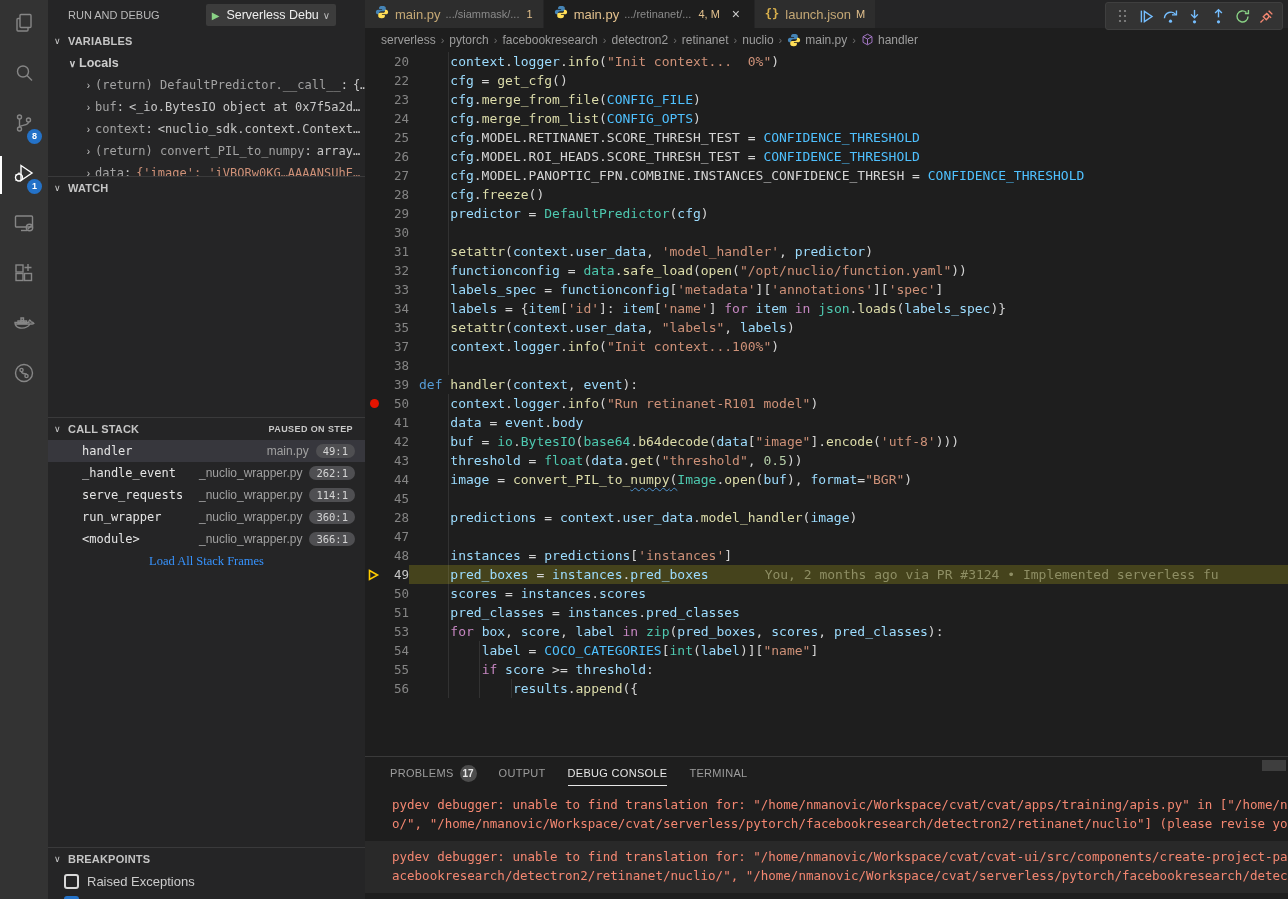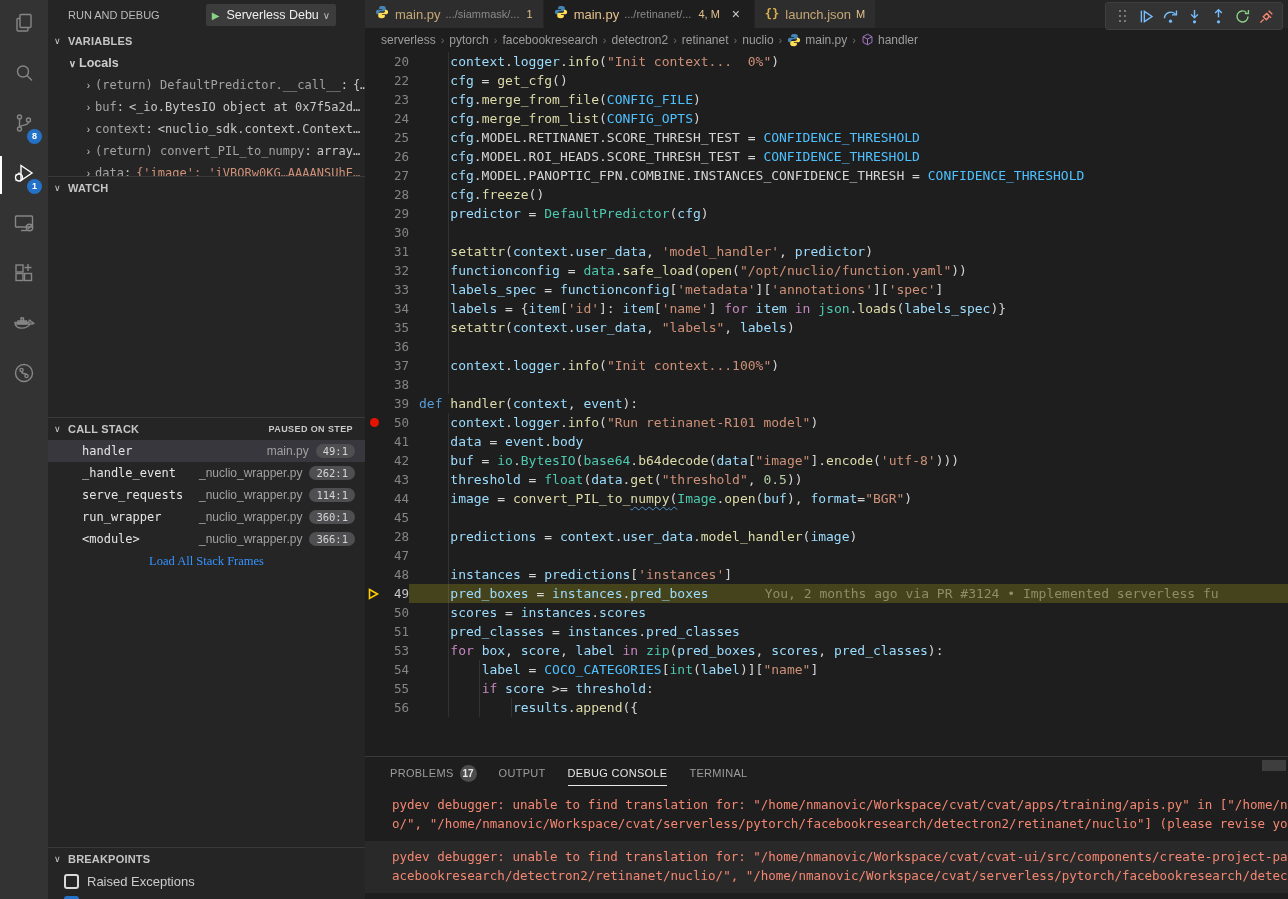--- a/index.html
+++ b/index.html
@@ -519,28 +519,20 @@
         <div class="ln-row">
           <div class="ln-glyph"></div>
           <div class="ln-num">35</div>
           <div class="codewrap">
             <span class="guide" style="left: 39.2px;"></span>
             <span class="code"><span class="pln">    </span><span class="fn">setattr</span><span class="pln">(</span><span class="v">context</span><span class="pln">.</span><span class="v">user_data</span><span class="pln">, </span><span class="st">"labels"</span><span class="pln">, </span><span class="v">labels</span><span class="pln">)</span></span>
           </div>
         </div>
         <div class="ln-row">
           <div class="ln-glyph"></div>
-          <div class="ln-num">36</div>
-          <div class="codewrap">
-            <span class="guide" style="left: 39.2px;"></span>
-            <span class="code"></span>
-          </div>
-        </div>
-        <div class="ln-row">
-          <div class="ln-glyph"></div>
           <div class="ln-num">37</div>
           <div class="codewrap">
             <span class="guide" style="left: 39.2px;"></span>
             <span class="code"><span class="pln">    </span><span class="v">context</span><span class="pln">.</span><span class="v">logger</span><span class="pln">.</span><span class="fn">info</span><span class="pln">(</span><span class="st">"Init context...100%"</span><span class="pln">)</span></span>
           </div>
         </div>
         <div class="ln-row">
           <div class="ln-glyph"></div>
           <div class="ln-num">38</div>
           <div class="codewrap">

